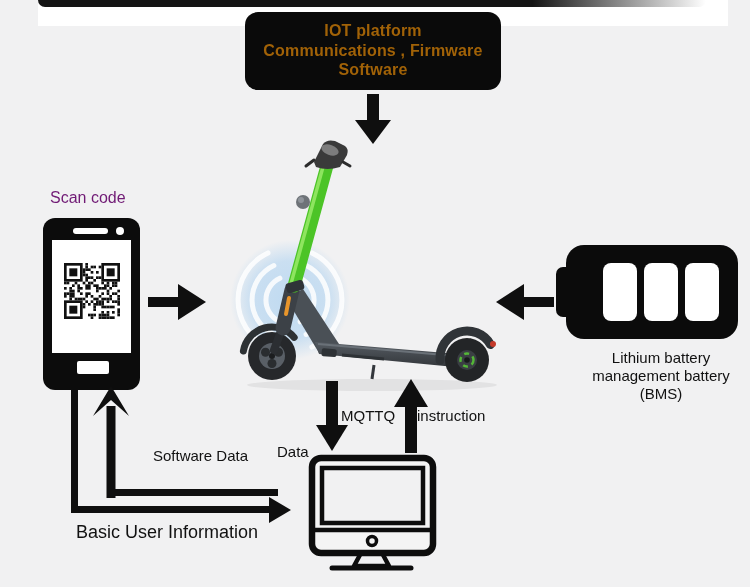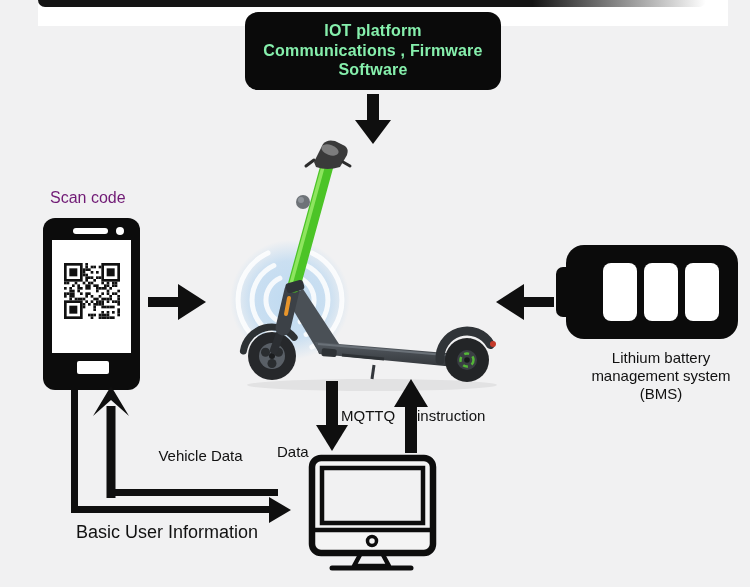--- a/index.html
+++ b/index.html
@@ -8,21 +8,21 @@
   .abs { position:absolute; }
 
   
   .top-strip { left:38px; top:0; width:690px; height:26px; background:#ffffff; }
   .top-bar { left:38px; top:0; width:668px; height:7px;
              background:linear-gradient(to right,#141414 0%,#141414 74%,rgba(20,20,20,0) 100%);
              border-radius:0 0 8px 8px; }
 
   
   .iot-box { left:245px; top:12px; width:256px; height:78px; background:#0a0a0a; border-radius:13px;
-             color:#86efac; font-weight:bold; font-size:16px; line-height:19.5px; text-align:center;
+             color:#a16207; font-weight:bold; font-size:16px; line-height:19.5px; text-align:center;
              padding-top:9px; letter-spacing:0.2px; }
 
   
   .scan-label { left:50px; top:189px; font-size:16px; color:#701a75; }
   .phone { left:43px; top:218px; width:97px; height:172px; background:#0c0c0c; border-radius:12px; }
   .phone-screen { left:9px; top:22px; width:79px; height:113px; background:#ffffff; }
   .phone-speaker { left:30px; top:10px; width:35px; height:6px; background:#ffffff; border-radius:3px; }
   .phone-camera { left:73px; top:9px; width:8px; height:8px; background:#ffffff; border-radius:50%; }
   .phone-home { left:34px; top:143px; width:32px; height:13px; background:#ffffff; border-radius:2px; }
   .qr { left:12px; top:23px; }
@@ -294,21 +294,21 @@
   <rect x="129" y="20" width="34" height="58" rx="8" fill="#ffffff"></rect>
 </svg>
 
 <svg class="abs" style="left:496px; top:284px;" width="58" height="36" viewBox="0 0 58 36">
   <rect x="26" y="13" width="32" height="10" fill="#0f0f0f"></rect>
   <polygon points="28,0 0,18 28,36" fill="#0f0f0f"></polygon>
 </svg>
 
 <div class="abs lbl battery-lbl">
   <div>Lithium battery</div>
-  <div>management system</div>
+  <div>management battery</div>
   <div>(BMS)</div>
 </div>
 
 <div class="abs lbl data-lbl">Data</div>
 <div class="abs lbl mqtt-lbl">MQTTQ</div>
 <div class="abs lbl instr-lbl">instruction</div>
 
 <svg class="abs" style="left:316px; top:381px;" width="32" height="70" viewBox="0 0 32 70">
   <rect x="10" y="0" width="12" height="46" fill="#0f0f0f"></rect>
   <polygon points="0,44 32,44 16,70" fill="#0f0f0f"></polygon>
@@ -318,21 +318,21 @@
   <polygon points="17,0 34,28 0,28" fill="#0f0f0f"></polygon>
   <rect x="11" y="26" width="12" height="48" fill="#0f0f0f"></rect>
 </svg>
 
 <svg class="abs" style="left:93px; top:386px;" width="36" height="112" viewBox="0 0 36 112">
   <rect x="13.5" y="20" width="9" height="92" fill="#0f0f0f"></rect>
   <polygon points="18,0 36,30 18,14 0,30" fill="#0f0f0f"></polygon>
 </svg>
 <div class="abs line vehicle-h"></div>
 <div class="abs lbl vehicle-lbl">
-  <div>Vehicle Data</div>
+  <div>Software Data</div>
 </div>
 
 <div class="abs line basic-v"></div>
 <div class="abs line basic-h"></div>
 <svg class="abs" style="left:269px; top:497px;" width="22" height="26" viewBox="0 0 22 26">
   <polygon points="0,0 22,13 0,26" fill="#0f0f0f"></polygon>
 </svg>
 <div class="abs lbl basic-lbl">Basic User Information</div>
 
 <svg class="abs" style="left:308px; top:453px;" width="130" height="122" viewBox="0 0 130 122">

